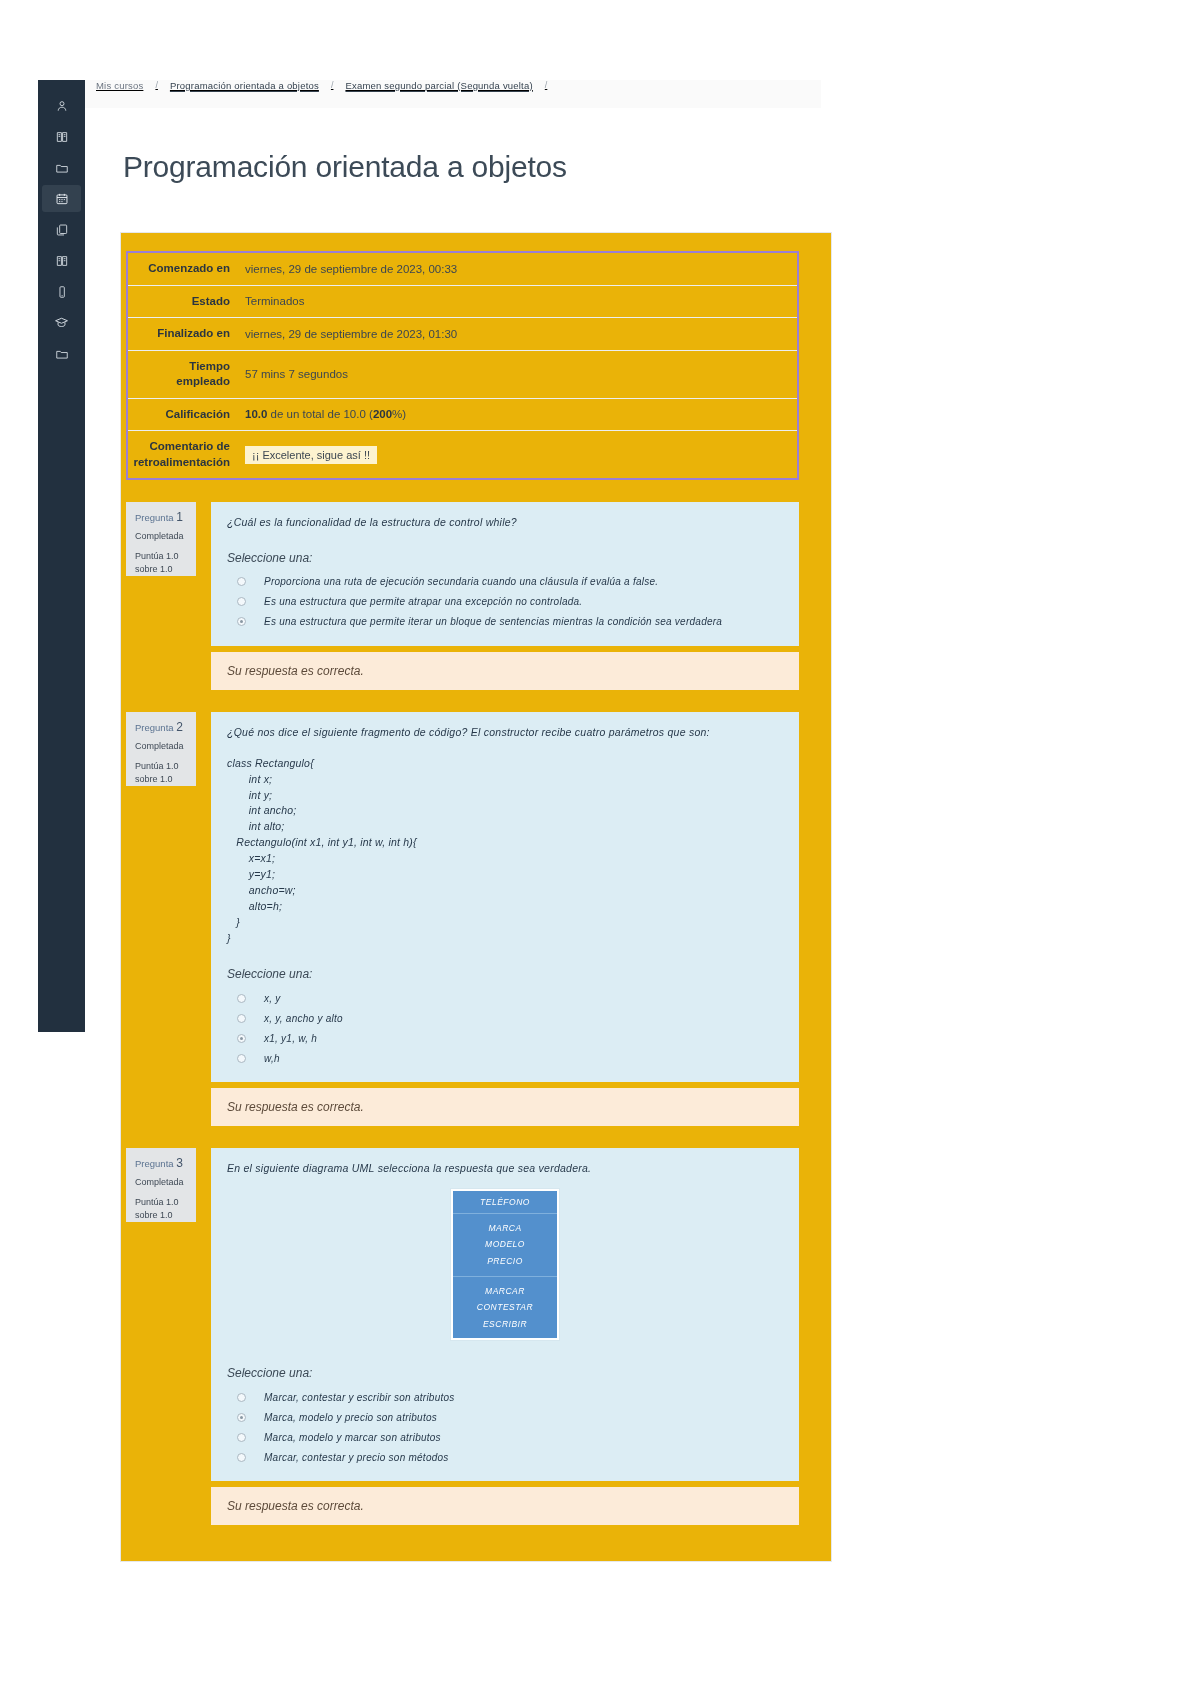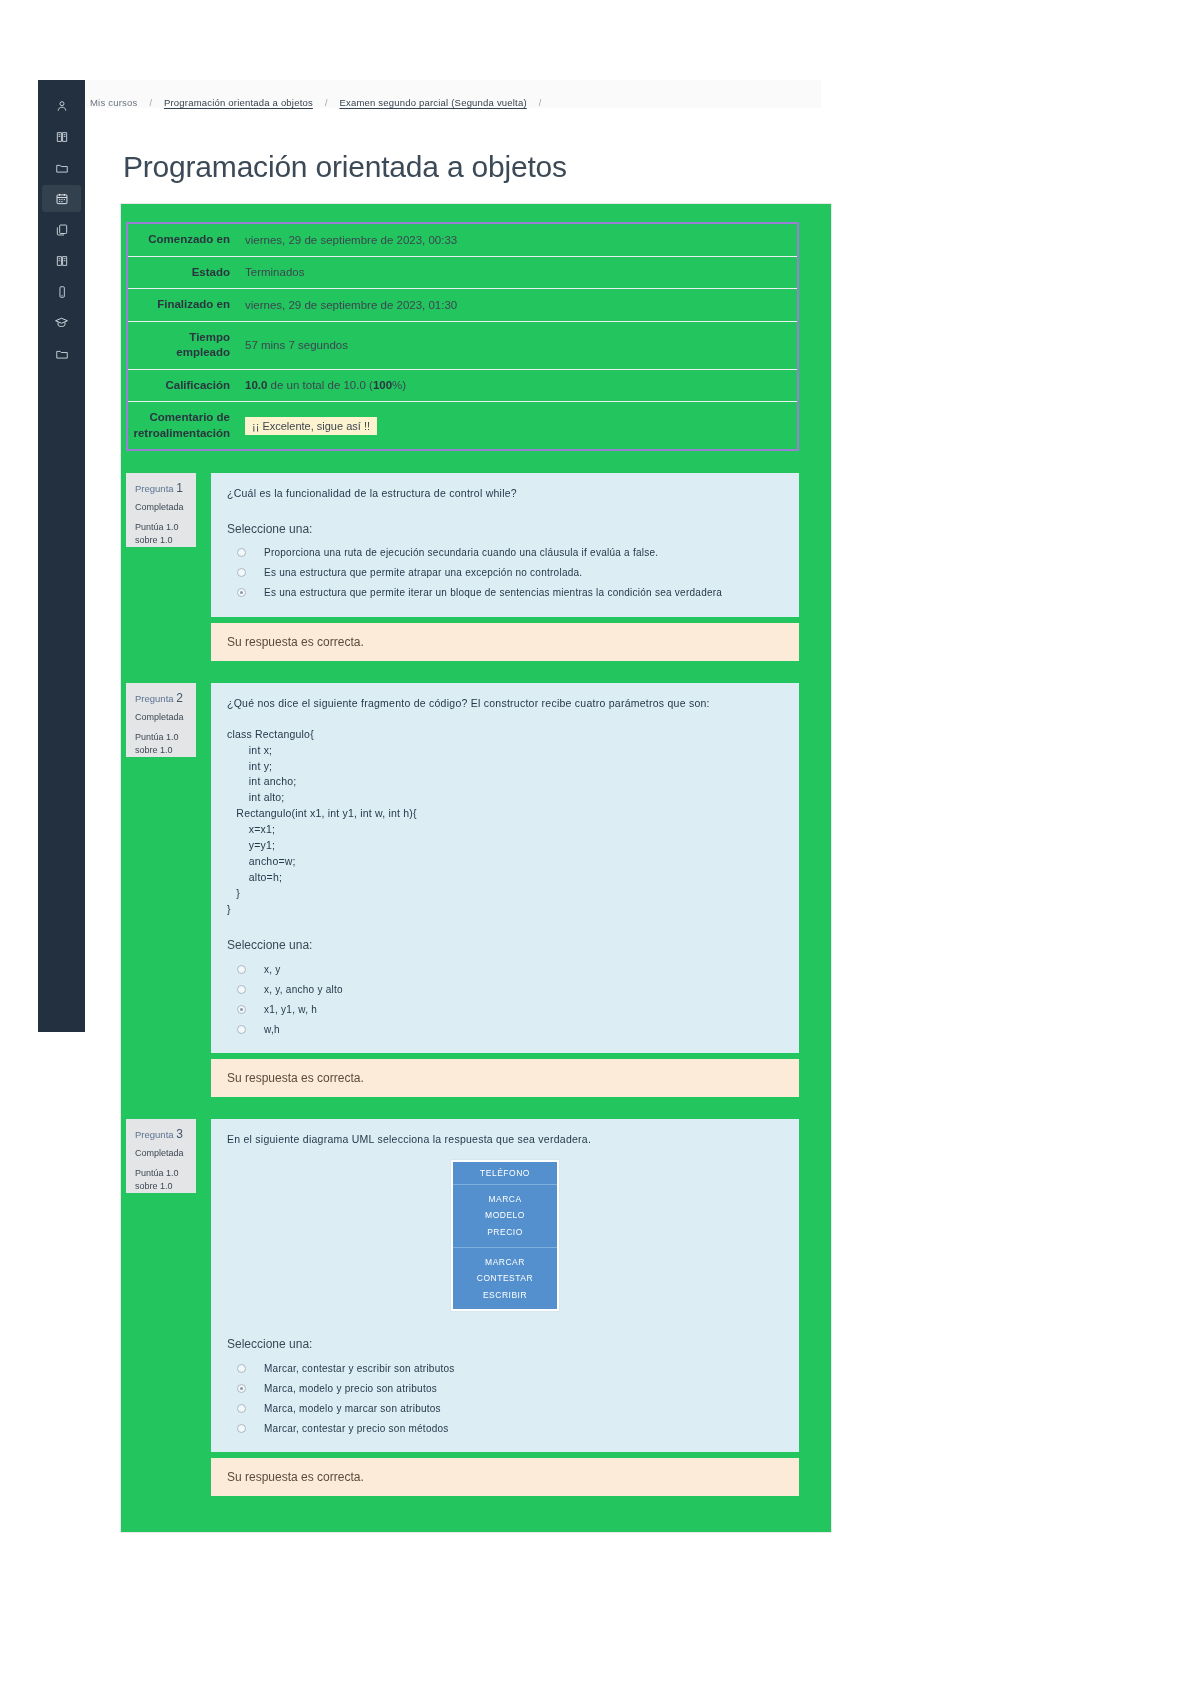--- a/index.html
+++ b/index.html
@@ -51,23 +51,24 @@
     width: 736px;
     min-height: 1618px;
     background: #ffffff;
   }
 
   
   .crumbbar {
     height: 28px;
     background: #fafafa;
     display: flex;
-    align-items: flex-end;
-    padding-left: 5px;
+    align-items: flex-start;
+    padding-left: 11px;
     gap: 4px;
+    text-decoration: underline;
   }
   .crumb {
     font-size: 9.5px;
     color: #6b7480;
     letter-spacing: .2px;
     white-space: nowrap;
   }
   .crumb.link {
     color: #35424f;
     text-decoration: underline;
@@ -83,24 +84,24 @@
   .page-title {
     font-size: 30px;
     font-weight: 400;
     color: #3c4a57;
     letter-spacing: -0.2px;
     margin: 42px 0 0 38px;
   }
 
   
   .card {
-    margin: 19px 0 0 35px;
+    margin: 48px 0 0 35px;
     width: 712px;
     min-height: 1330px;
-    background: #22c55e;
+    background: #eab308;
     border: 1px solid #e6e8ea;
     padding: 18px 0 0 0;
   }
 
   
   .summary {
     margin: 0 0 0 5px;
     width: 673px;
     border-left: 2px solid #9b7fd4;
     border-right: 2px solid #9b7fd4;
@@ -162,21 +163,21 @@
   .qinfo .qstate {
     font-size: 9px;
     color: #3f4955;
     margin-bottom: 9px;
   }
   .qinfo .qmark {
     font-size: 9px;
     color: #3f4955;
     line-height: 1.45;
   }
-  .qbody { flex: 1; margin-left: 15px; }
+  .qbody { flex: 1; margin-left: 15px; font-style: italic; }
   .qcontent {
     background: #dcedf4;
     padding: 13px 16px 14px 16px;
   }
   .qtext {
     font-size: 10.5px;
     color: #27394b;
     letter-spacing: .25px;
     line-height: 1.5;
   }
@@ -366,21 +367,21 @@
         </tr>
         <tr>
           <th>
             <span>Tiempo</span><br>
             <span>empleado</span>
           </th>
           <td>57 mins 7 segundos</td>
         </tr>
         <tr>
           <th>Calificación</th>
-          <td><b>10.0</b><span> de un total de 10.0 (</span><b>100</b><span>%)</span></td>
+          <td><b>10.0</b><span> de un total de 10.0 (</span><b>200</b><span>%)</span></td>
         </tr>
         <tr>
           <th>
             <span>Comentario de</span><br>
             <span>retroalimentación</span>
           </th>
           <td>
             <span class="fbmark">¡¡ Excelente, sigue así !!</span>
           </td>
         </tr>

